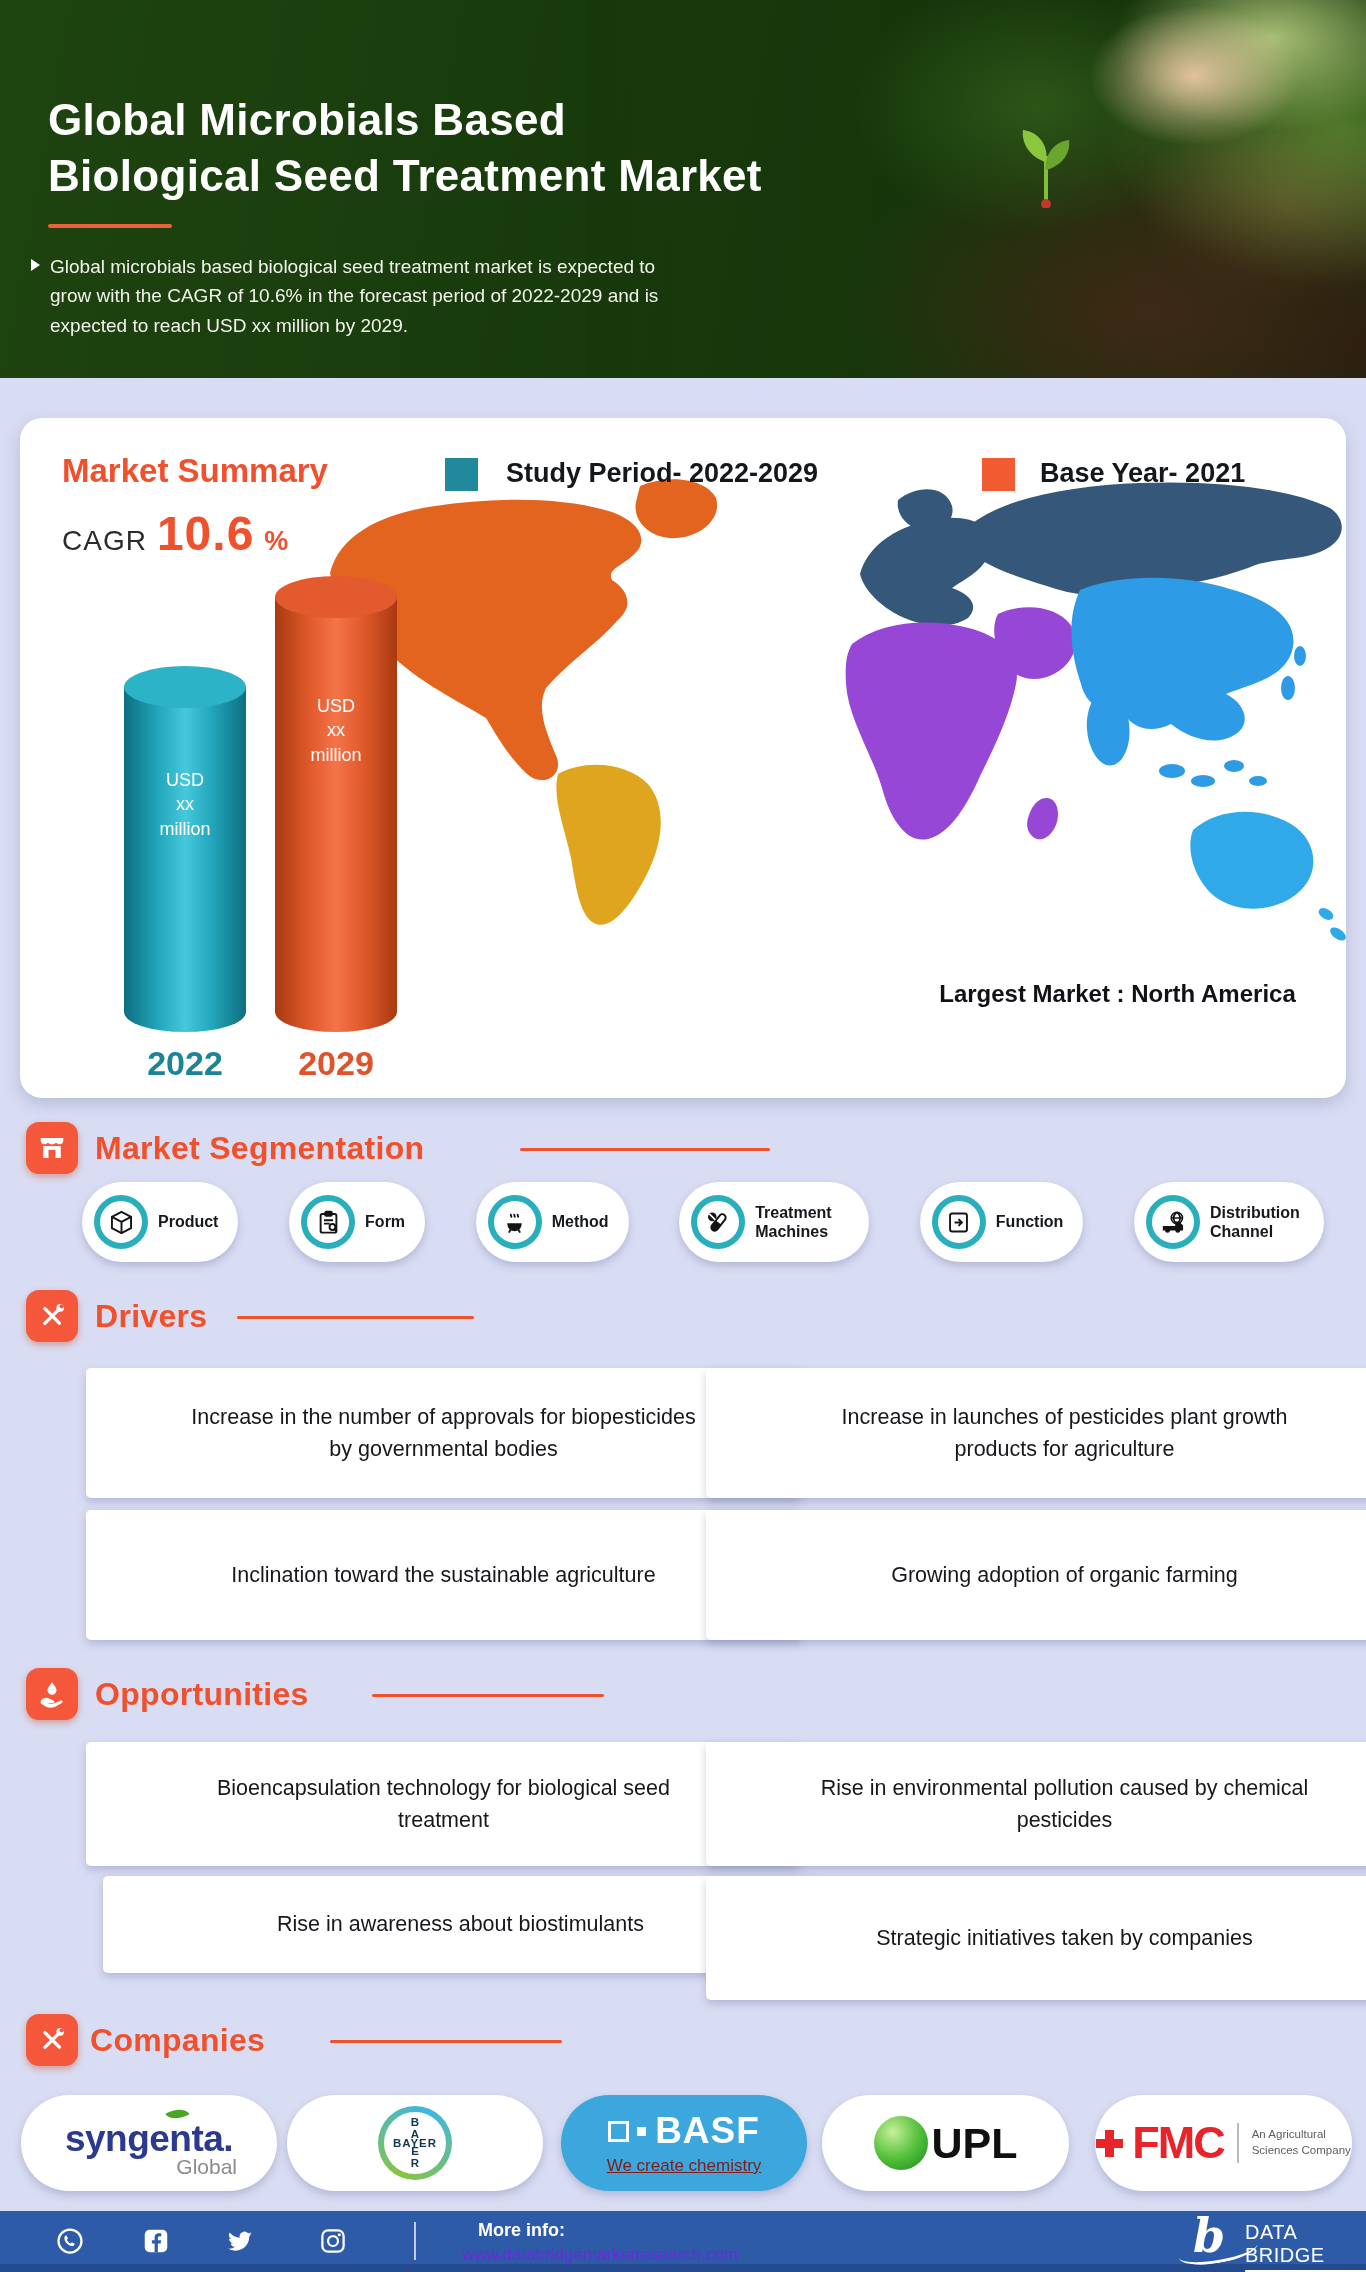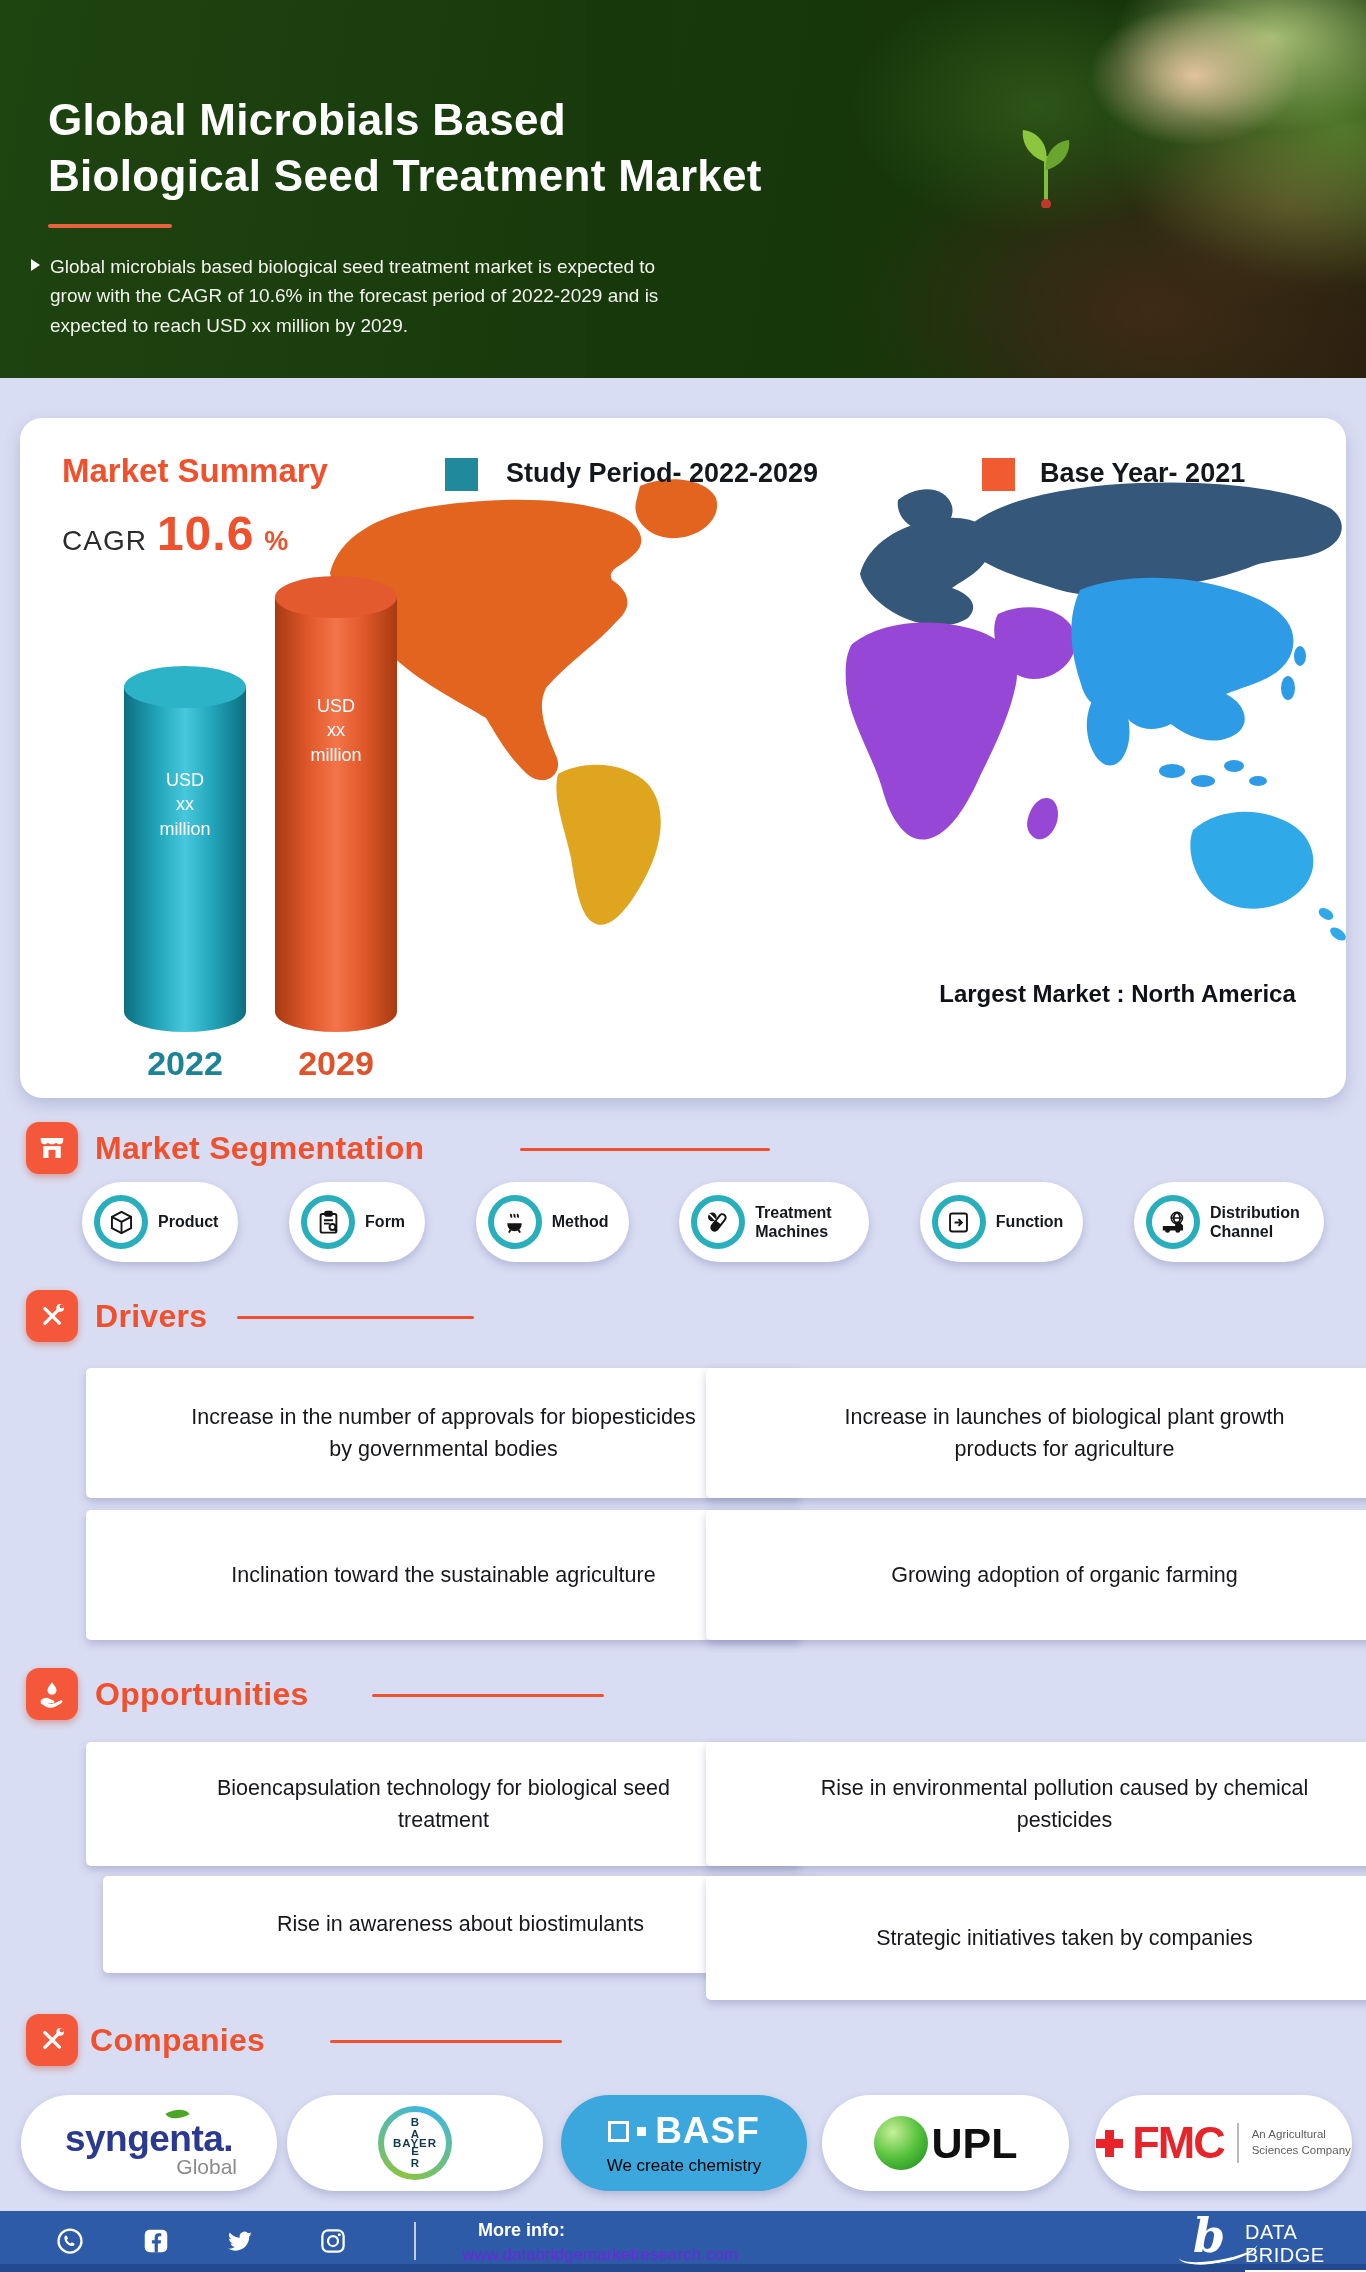--- a/index.html
+++ b/index.html
@@ -101,21 +101,21 @@
   .bayer-inner{position:relative;width:62px;height:62px;border-radius:50%;background:#ffffff;}
   .bayer-h{position:absolute;top:50%;left:50%;transform:translate(-50%,-50%);font-size:11.5px;font-weight:bold;
            letter-spacing:1px;color:#10384f;}
   .bayer-v{position:absolute;left:50%;transform:translateX(-50%);font-size:11.5px;font-weight:bold;color:#10384f;line-height:1;}
   .bv1{top:5px;} .bv2{top:17px;} .bv3{bottom:17px;} .bv4{bottom:5px;}
   .basf-col{display:flex;flex-direction:column;align-items:center;gap:4px;}
   .basf-row{display:flex;align-items:center;}
   .basf-sq1{width:15px;height:15px;border:3.5px solid #fff;}
   .basf-sq2{width:9px;height:9px;background:#fff;margin-left:8px;margin-right:9px;}
   .basf-word{font-size:37px;font-weight:bold;color:#ffffff;letter-spacing:1px;}
-  .basf-tag{font-size:17px;color:#000000;}
+  .basf-tag{font-size:17px;color:#7f1d1d;text-decoration:underline;}
   .upl-row{display:flex;align-items:center;gap:4px;}
   .upl-ball{width:54px;height:54px;border-radius:50%;
             background:radial-gradient(circle at 35% 30%,#c7ef9a,#56c13c 50%,#1d8c22 95%);}
   .upl-word{font-size:43px;font-weight:bold;color:#101010;letter-spacing:0px;}
   .fmc-row{display:flex;align-items:center;gap:9px;}
   .fmc-plus{position:relative;width:27px;height:27px;flex:0 0 auto;}
   .fmc-plus::before{content:"";position:absolute;left:0;top:9px;width:27px;height:9px;background:#e8232a;}
   .fmc-plus::after{content:"";position:absolute;left:9px;top:0;width:9px;height:27px;background:#e8232a;}
   .fmc-word{font-size:45px;font-weight:bold;color:#e8232a;letter-spacing:-2px;}
   .fmc-div{width:2px;height:40px;background:#b9b9b9;margin:0 4px;}
@@ -301,21 +301,21 @@
         <circle cx="19.8" cy="4.2" r="1.7" fill="#f4573a"></circle>
     </svg>
   </div>
   <div class="sec-title" style="left:95px;top:1298px;">Drivers</div>
   <div class="sec-line" style="left:237px;top:1316px;width:237px;"></div>
 
   <div class="info-box db1">
       <span>Increase in the number of approvals for biopesticides by governmental bodies</span>
     </div>
   <div class="info-box db2">
-      <span>Increase in launches of biological plant growth products for agriculture</span>
+      <span>Increase in launches of pesticides plant growth products for agriculture</span>
     </div>
   <div class="info-box db3">
       <span>Inclination toward the sustainable agriculture</span>
     </div>
   <div class="info-box db4">
       <span>Growing adoption of organic farming</span>
     </div>
 
   <div class="sec-ico" style="left:26px;top:1668px;">
     <svg width="30" height="30" viewBox="0 0 24 24" fill="#ffffff">

